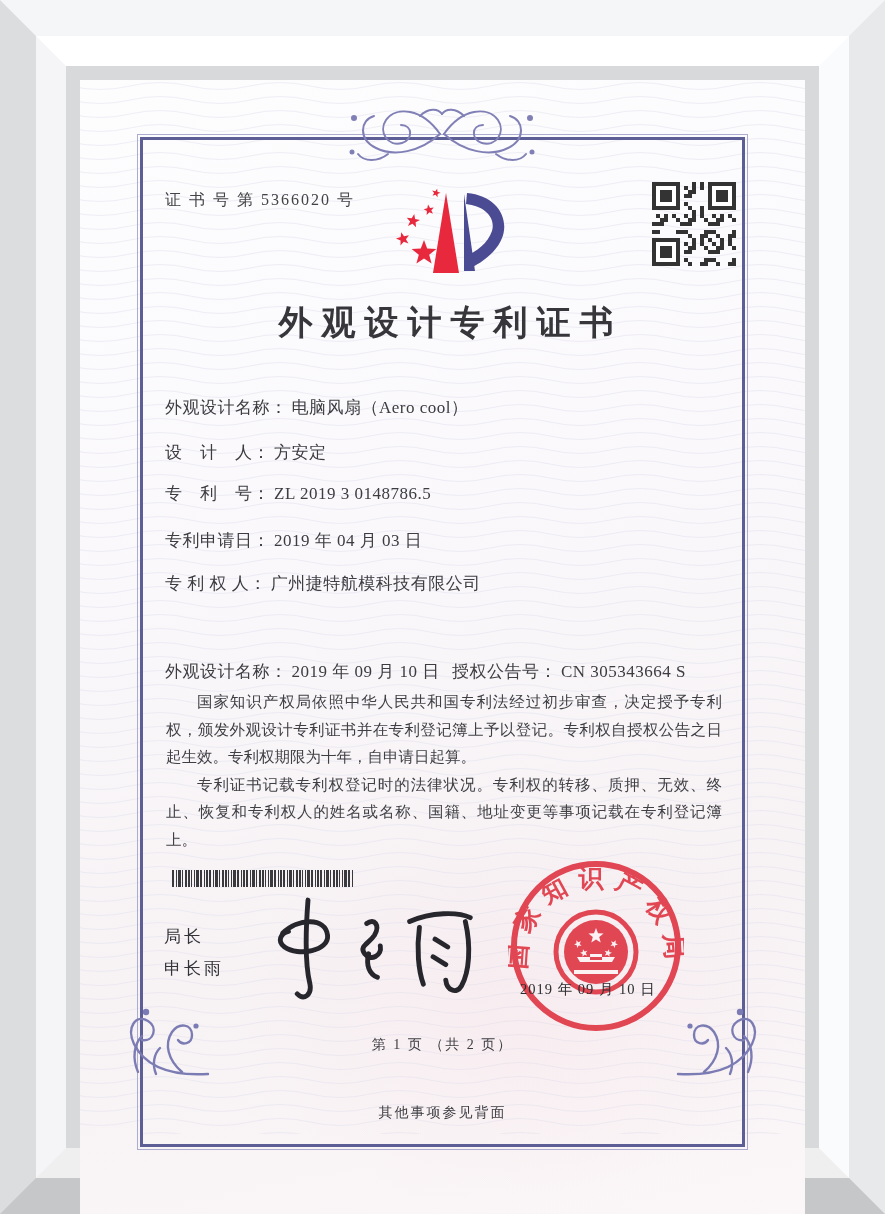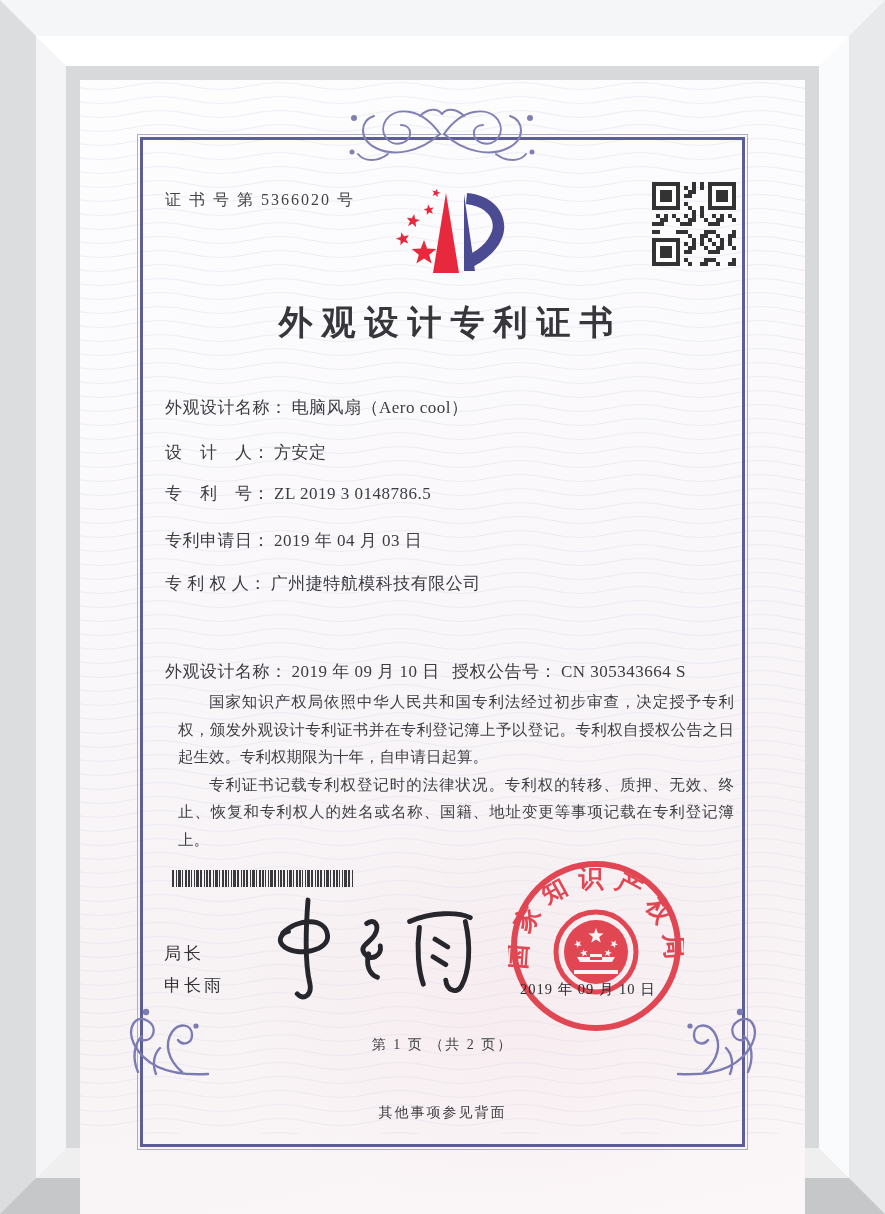--- a/index.html
+++ b/index.html
@@ -28,24 +28,24 @@
   .cert-no{position:absolute;left:85px;top:110px;font-size:16px;letter-spacing:2px;color:#424247;}
   .logo{position:absolute;left:300px;top:100px;}
   .qr{position:absolute;left:572px;top:102px;}
   .title{position:absolute;left:0;top:220px;width:100%;text-align:center;
      font-size:34px;font-weight:bold;letter-spacing:9px;color:#37373b;padding-left:8px;}
   .field{position:absolute;left:85px;font-size:17px;letter-spacing:.5px;white-space:nowrap;color:#3c3c41;}
   .f-label{color:#3c3c41;}
   .f-value{margin-left:4px;}
   .grant-no{position:absolute;left:287px;top:0;}
   .paras{position:absolute;left:86px;top:608px;width:556px;font-size:15.5px;
-     line-height:27.5px;text-align:justify;color:#3f3f44;margin-left:12px;}
+     line-height:27.5px;text-align:justify;color:#3f3f44;}
   .paras p{margin:0;text-indent:2em;}
   .barcode{position:absolute;left:92px;top:790px;}
-  .signer{position:absolute;left:84px;top:845px;font-size:17px;letter-spacing:3px;color:#333338;margin-top:17px;}
+  .signer{position:absolute;left:84px;top:845px;font-size:17px;letter-spacing:3px;color:#333338;}
   .signer div{margin-bottom:9px;}
   .signature{position:absolute;left:185px;top:812px;}
   .seal{position:absolute;left:428px;top:778px;opacity:.93;}
   .seal-date{position:absolute;left:440px;top:900px;font-size:14.5px;letter-spacing:1px;
      color:#2c2c30;z-index:4;white-space:nowrap;}
   .page-info{position:absolute;left:0;top:956px;width:100%;text-align:center;
      font-size:14px;letter-spacing:2px;color:#3c3c41;}
   .back-note{position:absolute;left:0;top:1000px;width:100%;text-align:center;
      font-size:14px;letter-spacing:2px;color:#3c3c41;margin-top:24px;}
 </style>

